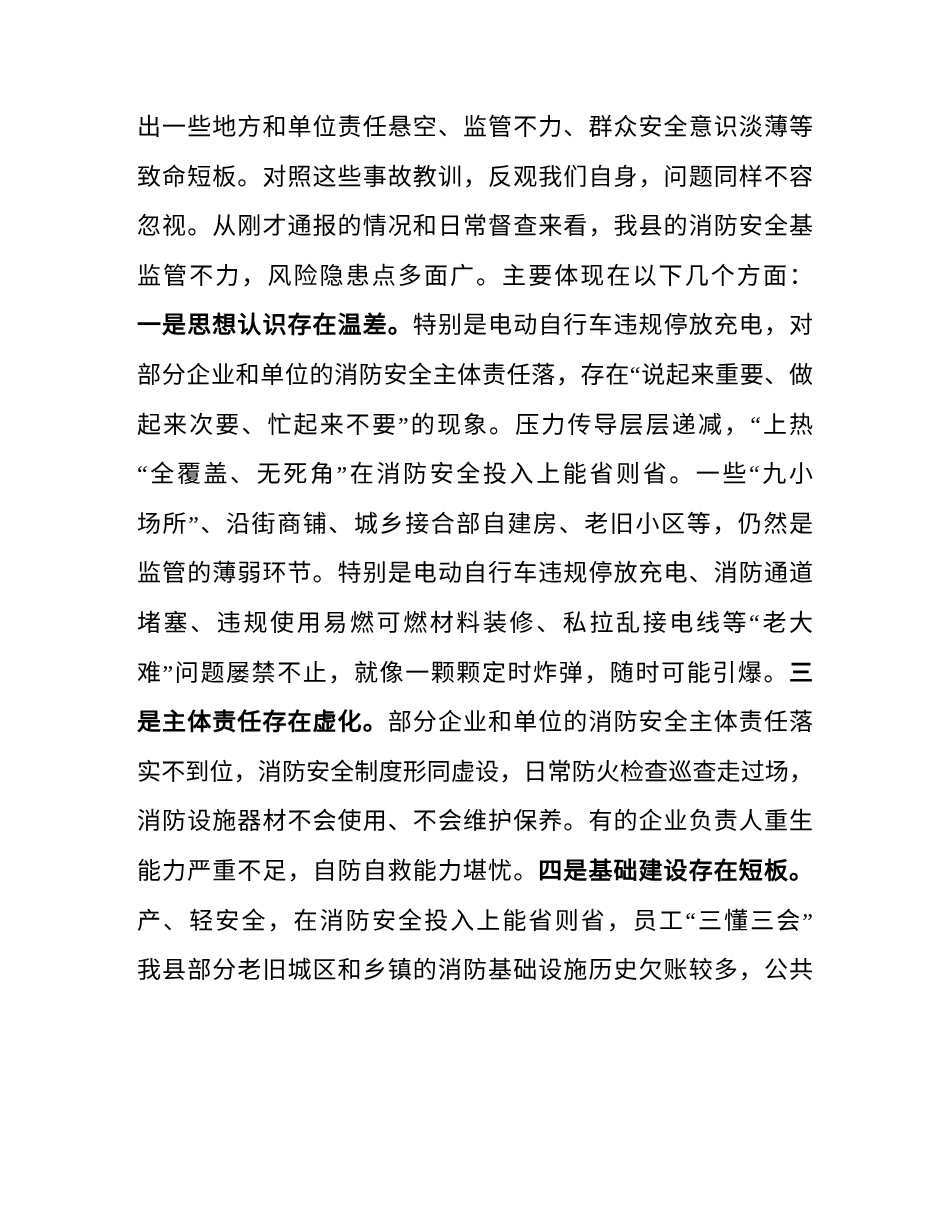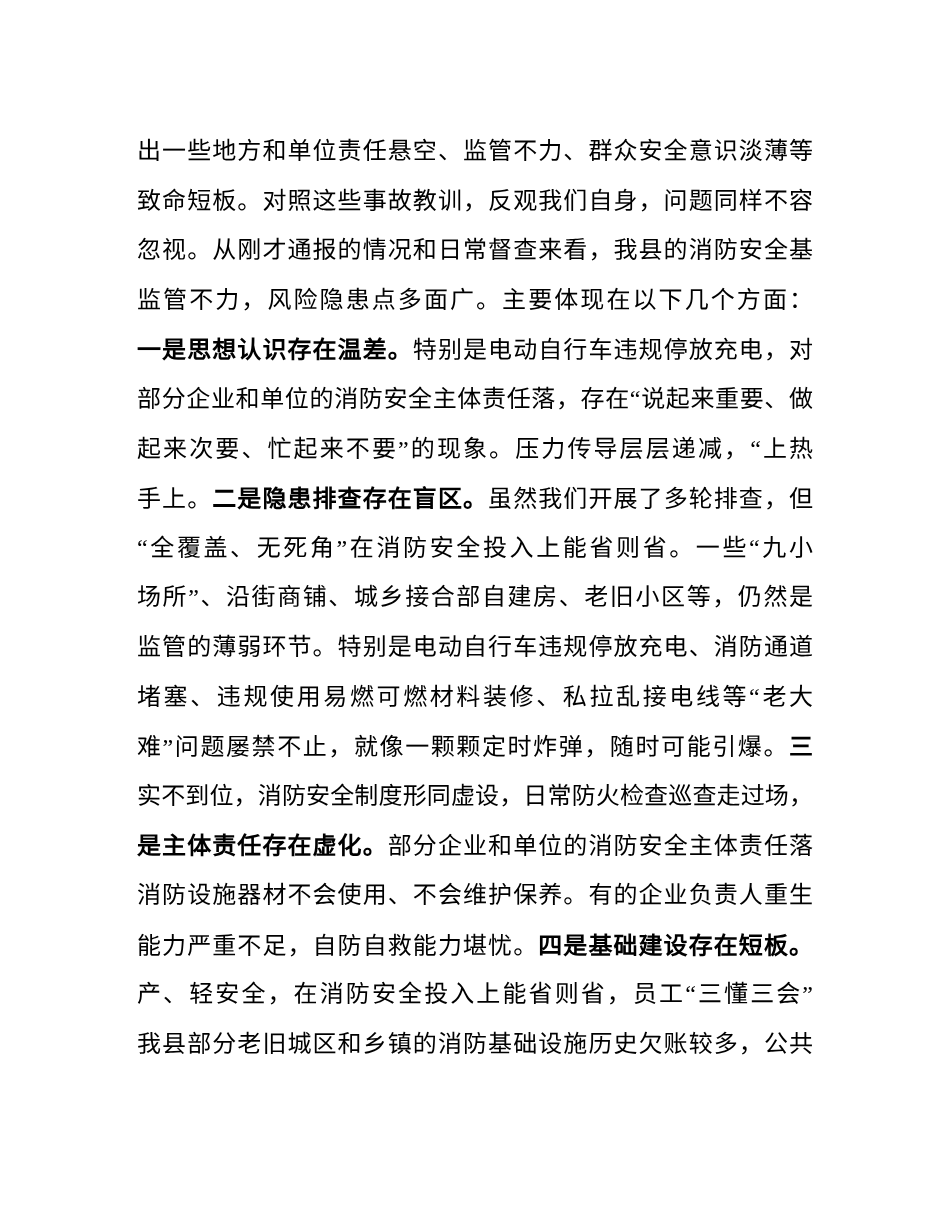--- a/index.html
+++ b/index.html
@@ -10,58 +10,57 @@
   .doc-page {
     position: relative;
     width: 950px;
     height: 1230px;
     background: #ffffff;
     overflow: hidden;
   }
   .text-block {
     position: absolute;
     left: 137px;
-    top: 127px;
+    top: 103px;
     width: 676px;
   }
   .text-line {
     font-family: "Liberation Serif", "DejaVu Serif", serif;
     font-size: 24px;
     height: 49.6px;
     line-height: 49.6px;
     text-align: justify;
     text-align-last: justify;
     white-space: normal;
   }
   .seg {
     font-weight: normal;
   }
   .seg-bold {
     font-weight: 700;
-    font-family: Liberation Sans, sans-serif;
+    font-family: Liberation Serif, serif;
   }
 </style>
 </head>
 <body>
 
 <div class="doc-page">
   <div class="text-block" id="text-block" style="color: rgb(0, 0, 0);">
       <div class="text-line"><span class="seg">出一些地方和单位责任悬空、监管不力、群众安全意识淡薄等</span></div>
       <div class="text-line"><span class="seg">致命短板。对照这些事故教训，反观我们自身，问题同样不容</span></div>
       <div class="text-line"><span class="seg">忽视。从刚才通报的情况和日常督查来看，我县的消防安全基</span></div>
       <div class="text-line"><span class="seg">监管不力，风险隐患点多面广。主要体现在以下几个方面：</span></div>
       <div class="text-line"><span class="seg seg-bold">一是思想认识存在温差。</span><span class="seg">特别是电动自行车违规停放充电，对</span></div>
       <div class="text-line"><span class="seg">部分企业和单位的消防安全主体责任落，存在“说起来重要、做</span></div>
       <div class="text-line"><span class="seg">起来次要、忙起来不要”的现象。压力传导层层递减，“上热</span></div>
-      <div class="text-line"><span class="seg">手上。</span><span class="seg seg-bold">二是隐患排查存在盲区。</span><span class="seg">虽然我们开展了多轮排查，但</span></div>
       <div class="text-line"><span class="seg">“全覆盖、无死角”在消防安全投入上能省则省。一些“九小</span></div>
       <div class="text-line"><span class="seg">场所”、沿街商铺、城乡接合部自建房、老旧小区等，仍然是</span></div>
       <div class="text-line"><span class="seg">监管的薄弱环节。特别是电动自行车违规停放充电、消防通道</span></div>
       <div class="text-line"><span class="seg">堵塞、违规使用易燃可燃材料装修、私拉乱接电线等“老大</span></div>
       <div class="text-line"><span class="seg">难”问题屡禁不止，就像一颗颗定时炸弹，随时可能引爆。</span><span class="seg seg-bold">三</span></div>
+      <div class="text-line"><span class="seg seg-bold">是主体责任存在虚化。</span><span class="seg">部分企业和单位的消防安全主体责任落</span></div>
       <div class="text-line"><span class="seg">实不到位，消防安全制度形同虚设，日常防火检查巡查走过场，</span></div>
-      <div class="text-line"><span class="seg seg-bold">是主体责任存在虚化。</span><span class="seg">部分企业和单位的消防安全主体责任落</span></div>
       <div class="text-line"><span class="seg">消防设施器材不会使用、不会维护保养。有的企业负责人重生</span></div>
       <div class="text-line"><span class="seg">能力严重不足，自防自救能力堪忧。</span><span class="seg seg-bold">四是基础建设存在短板。</span></div>
       <div class="text-line"><span class="seg">产、轻安全，在消防安全投入上能省则省，员工“三懂三会”</span></div>
       <div class="text-line"><span class="seg">我县部分老旧城区和乡镇的消防基础设施历史欠账较多，公共</span></div>
     </div>
 </div>
 
 </body></html>

